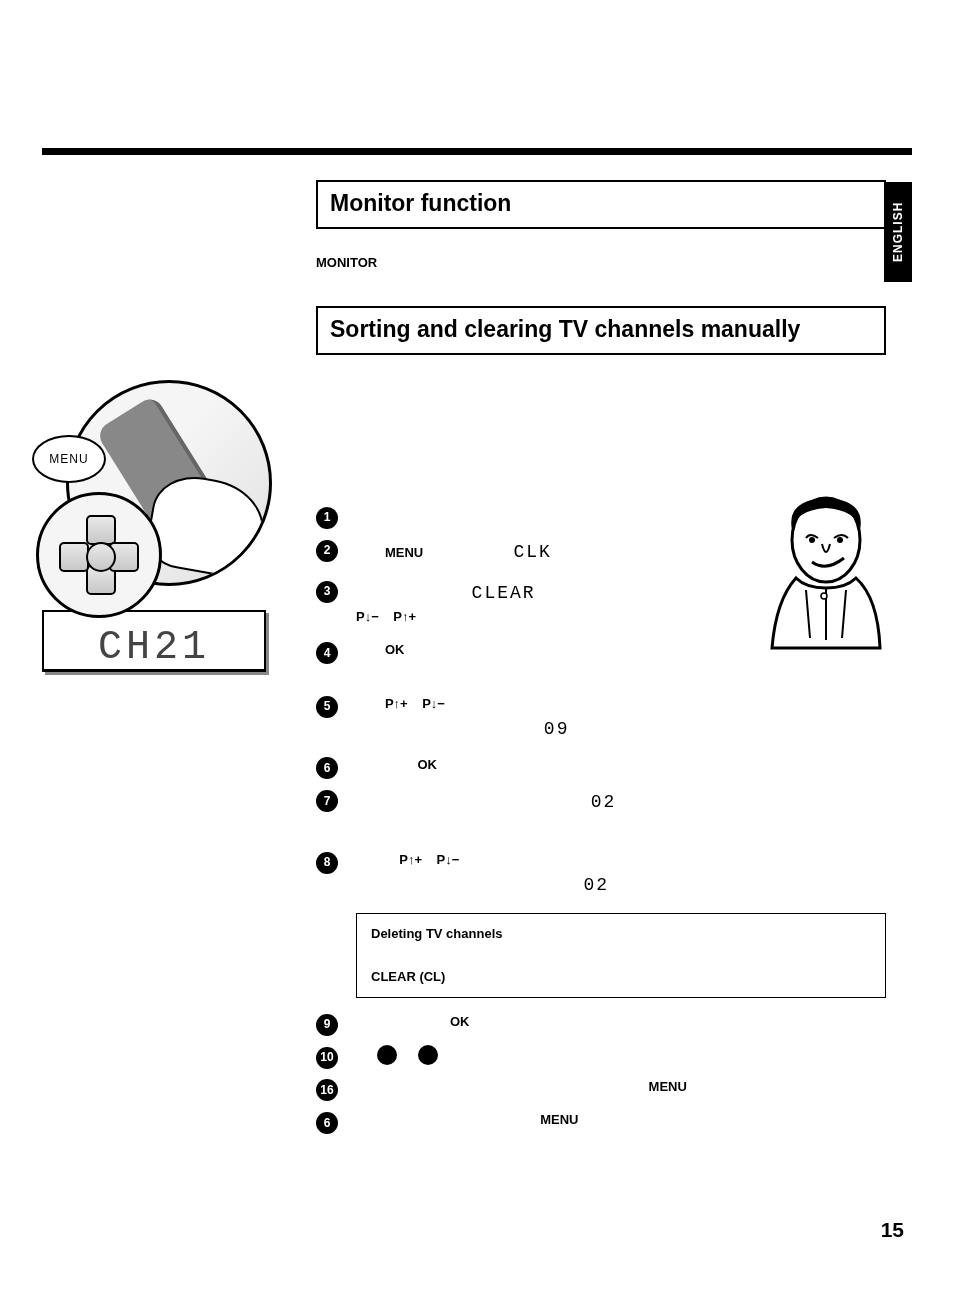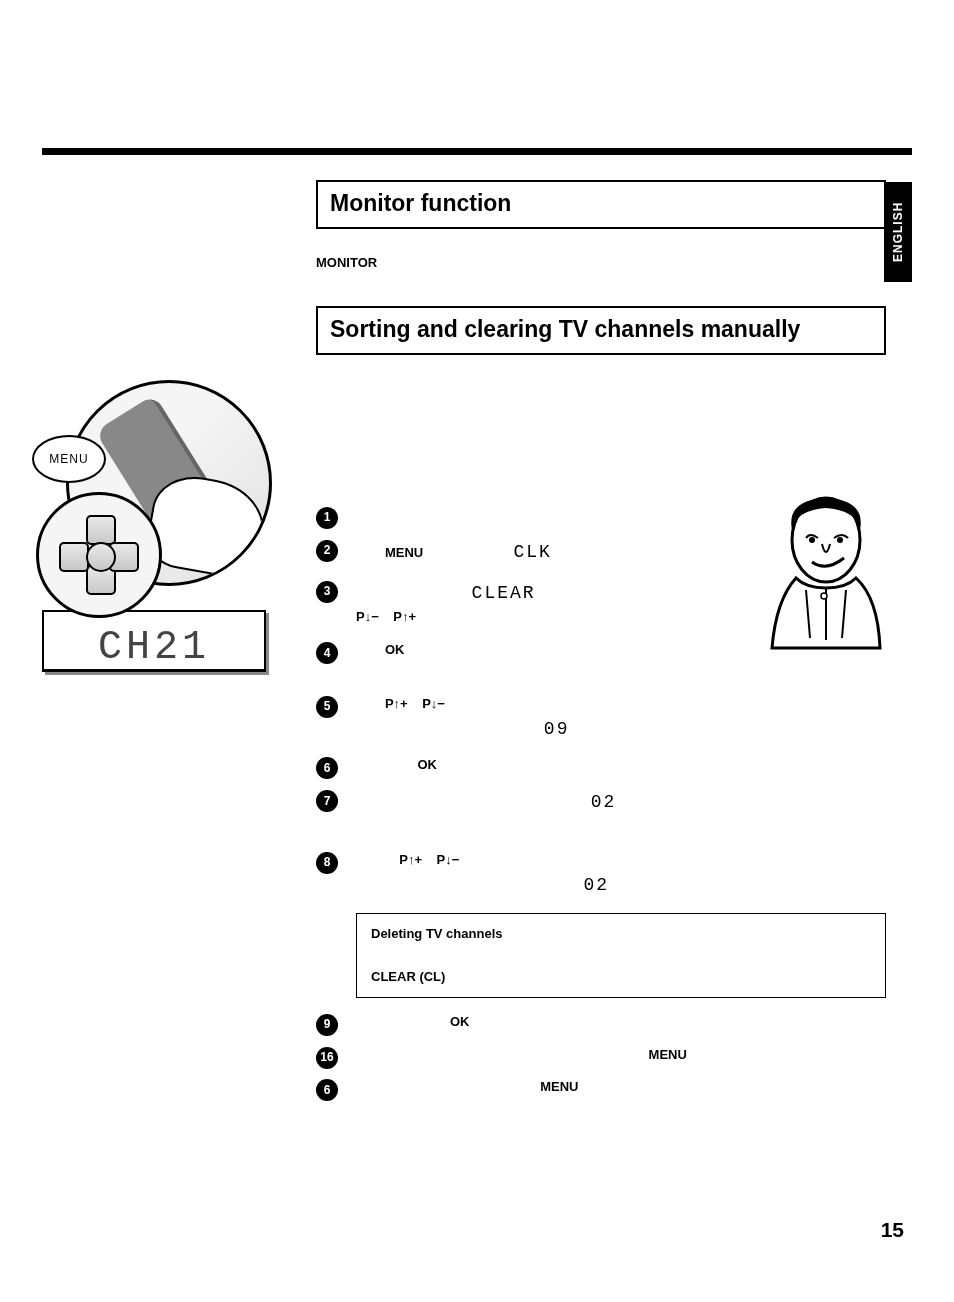--- a/index.html
+++ b/index.html
@@ -344,20 +344,24 @@
       <span class="bold vis">CLEAR (CL)</span>
       <span style="color:rgba(0,0,0,0)"> .......................................................</span>
     </div>
 
     <ul class="steps">
       <li>
         <span class="num-circle">9</span>
         ......................... <span class="bold vis">OK</span>
       </li>
       <li>
+        <span class="num-circle">10</span>
+        .... <span class="inline-circle vis">7</span> .. <span class="inline-circle vis">9</span>
+      </li>
+      <li>
         <span class="num-circle">16</span>
         ................................................................................ <span class="bold vis">MENU</span>
       </li>
       <li>
         <span class="num-circle">6</span>
         .................................................. <span class="bold vis">MENU</span>
       </li>
     </ul>
 
     <div class="face">

